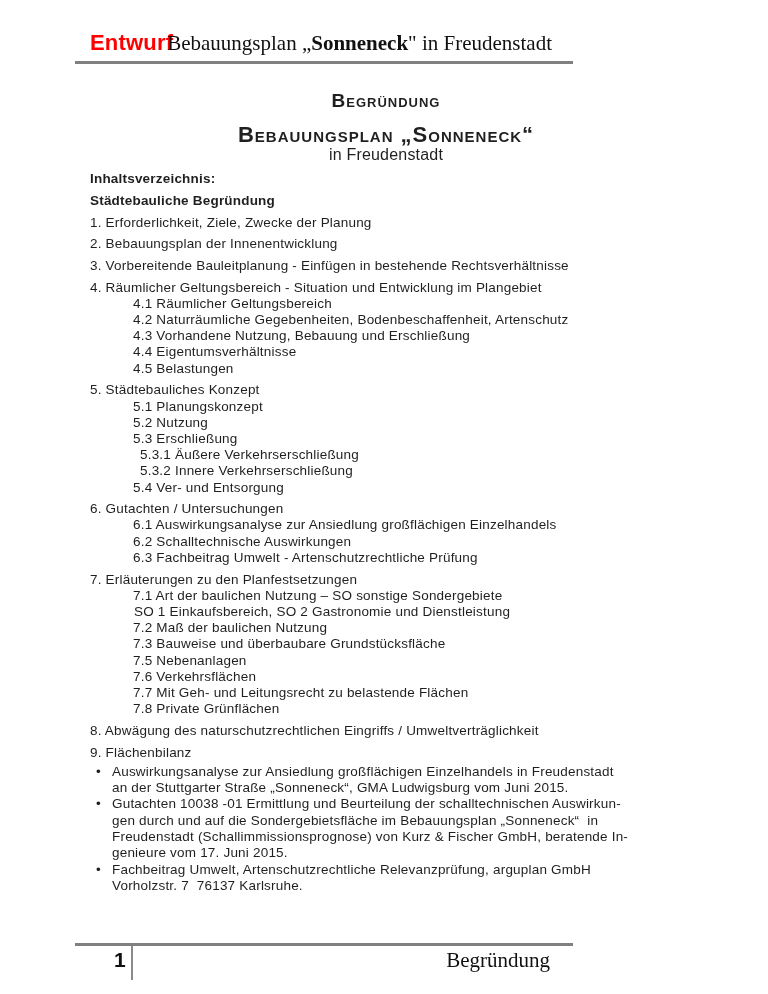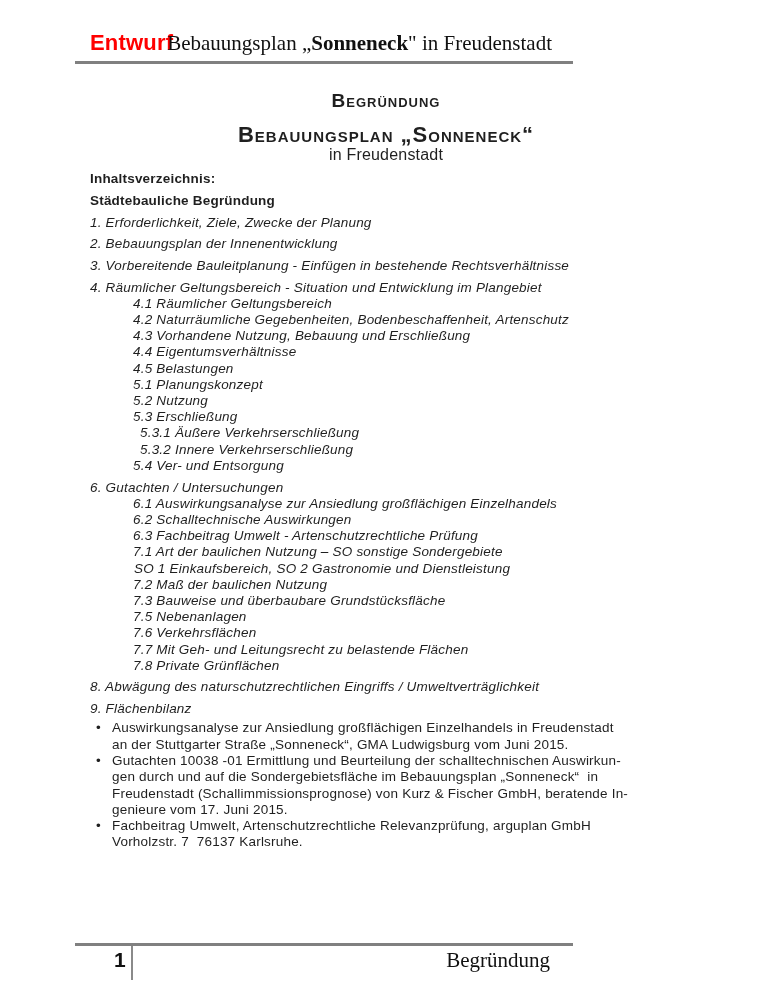--- a/index.html
+++ b/index.html
@@ -51,21 +51,21 @@
   }
   .doc-title3 {
     text-align: center; font-size: 16px; line-height: 17px;
   }
   .toc-heading {
     font-weight: bold; margin-top: 7px; line-height: 17px;
   }
   .section-heading {
     font-weight: bold; margin-top: 5px; line-height: 17px;
   }
-  .toc-list { margin-top: 2px; font-style: italic; }
+  .toc-list { margin-top: 2px; }
   .toc-item { line-height: 16.2px; white-space: nowrap; }
   .toc-item.lvl1 { margin-top: 5.5px; }
   .toc-item.lvl2 { margin-left: 43px; }
   .toc-item.lvl2.cont { margin-left: 44px; }
   .toc-item.lvl3 { margin-left: 50px; }
 
   .anlagen-heading {
     font-weight: bold; text-decoration: underline;
     margin-top: 6px; line-height: 17px;
   }
@@ -113,30 +113,32 @@
     <div class="toc-list">
         <div class="toc-item lvl1">1. Erforderlichkeit, Ziele, Zwecke der Planung</div>
         <div class="toc-item lvl1">2. Bebauungsplan der Innenentwicklung</div>
         <div class="toc-item lvl1">3. Vorbereitende Bauleitplanung - Einfügen in bestehende Rechtsverhältnisse</div>
         <div class="toc-item lvl1">4. Räumlicher Geltungsbereich - Situation und Entwicklung im Plangebiet</div>
         <div class="toc-item lvl2">4.1 Räumlicher Geltungsbereich</div>
         <div class="toc-item lvl2">4.2 Naturräumliche Gegebenheiten, Bodenbeschaffenheit, Artenschutz</div>
         <div class="toc-item lvl2">4.3 Vorhandene Nutzung, Bebauung und Erschließung</div>
         <div class="toc-item lvl2">4.4 Eigentumsverhältnisse</div>
         <div class="toc-item lvl2">4.5 Belastungen</div>
+        <div class="toc-item lvl1">5. Städtebauliches Konzept</div>
         <div class="toc-item lvl2">5.1 Planungskonzept</div>
         <div class="toc-item lvl2">5.2 Nutzung</div>
         <div class="toc-item lvl2">5.3 Erschließung</div>
         <div class="toc-item lvl3">5.3.1 Äußere Verkehrserschließung</div>
         <div class="toc-item lvl3">5.3.2 Innere Verkehrserschließung</div>
         <div class="toc-item lvl2">5.4 Ver- und Entsorgung</div>
         <div class="toc-item lvl1">6. Gutachten / Untersuchungen</div>
         <div class="toc-item lvl2">6.1 Auswirkungsanalyse zur Ansiedlung großflächigen Einzelhandels</div>
         <div class="toc-item lvl2">6.2 Schalltechnische Auswirkungen</div>
         <div class="toc-item lvl2">6.3 Fachbeitrag Umwelt - Artenschutzrechtliche Prüfung</div>
+        <div class="toc-item lvl1">7. Erläuterungen zu den Planfestsetzungen</div>
         <div class="toc-item lvl2">7.1 Art der baulichen Nutzung – SO sonstige Sondergebiete</div>
         <div class="toc-item lvl2 cont">SO 1 Einkaufsbereich, SO 2 Gastronomie und Dienstleistung</div>
         <div class="toc-item lvl2">7.2 Maß der baulichen Nutzung</div>
         <div class="toc-item lvl2">7.3 Bauweise und überbaubare Grundstücksfläche</div>
         <div class="toc-item lvl2">7.5 Nebenanlagen</div>
         <div class="toc-item lvl2">7.6 Verkehrsflächen</div>
         <div class="toc-item lvl2">7.7 Mit Geh- und Leitungsrecht zu belastende Flächen</div>
         <div class="toc-item lvl2">7.8 Private Grünflächen</div>
         <div class="toc-item lvl1">8. Abwägung des naturschutzrechtlichen Eingriffs / Umweltverträglichkeit</div>
         <div class="toc-item lvl1">9. Flächenbilanz</div>

